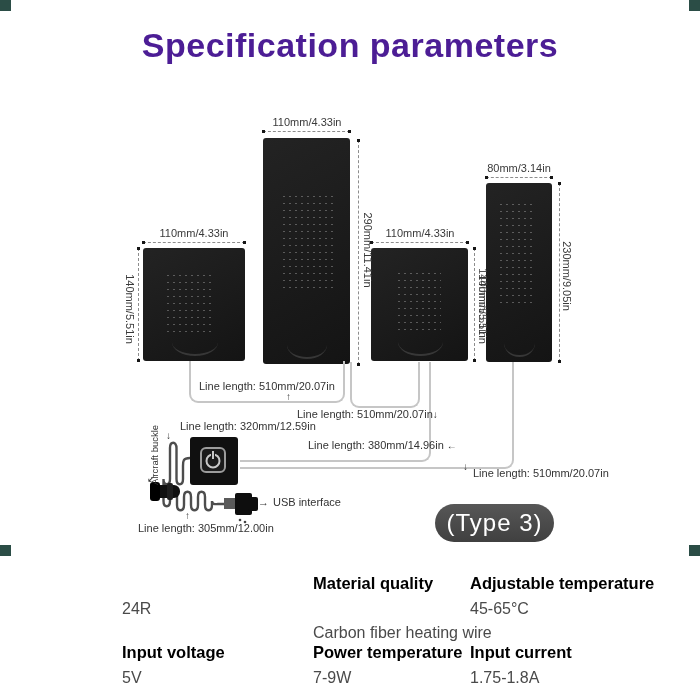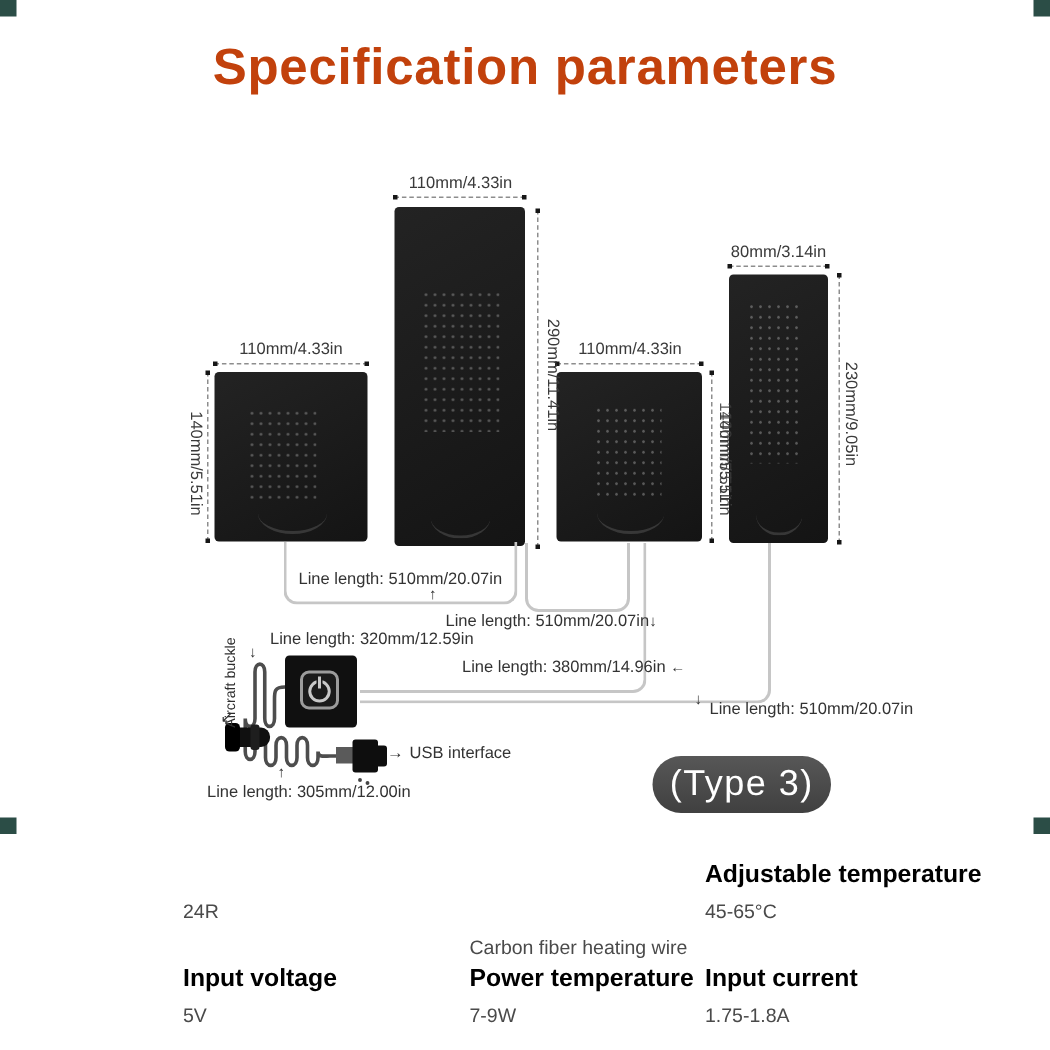--- a/index.html
+++ b/index.html
@@ -1,20 +1,20 @@
 <!DOCTYPE html>
 <html><head>
 <meta charset="utf-8">
 <style>
   html,body{margin:0;padding:0;background:#fff;}
   .canvas{position:relative;width:700px;height:700px;background:#ffffff;overflow:hidden;
           font-family:"Liberation Sans",sans-serif;}
   .corner{position:absolute;width:11px;height:11px;background:#2b4d46;}
   .title{position:absolute;top:26px;left:0;width:100%;text-align:center;margin:0;
-         font-size:34px;font-weight:bold;color:#c2410c;letter-spacing:.5px;}
+         font-size:34px;font-weight:bold;color:#4c1d95;letter-spacing:.5px;}
   
   .pad{position:absolute;background:linear-gradient(150deg,#232323,#141414);border-radius:3px;}
   .stitch{position:absolute;opacity:.55;
           background-image:radial-gradient(circle,rgba(235,235,235,.55) .8px,transparent 1px);
           background-size:6px 7px;}
   .crease{position:absolute;bottom:5px;left:28%;width:46%;height:26px;
           border-bottom:2px solid rgba(205,205,205,.18);border-radius:50%;}
   
   .dimh{position:absolute;border-top:1px dashed #8d8d8d;height:0;}
   .dimv{position:absolute;border-left:1px dashed #8d8d8d;width:0;}
@@ -42,21 +42,21 @@
   .pnotch{position:absolute;left:50%;top:2px;width:4px;height:5px;background:#1b1b1b;transform:translateX(-50%);}
   .pbar{position:absolute;left:50%;top:2px;width:2px;height:8px;background:#c8c8c8;transform:translateX(-50%);}
   .cablesvg{position:absolute;left:140px;top:435px;}
   .vcallout{font-size:9.5px;color:#2e2e2e;}
   
   .badge{position:absolute;left:435px;top:504px;width:119px;height:38px;border-radius:19px;
          background:linear-gradient(180deg,#575757,#404040);color:#fff;font-size:24px;
          display:flex;align-items:center;justify-content:center;letter-spacing:1px;}
   
   .spec-label{position:absolute;font-size:16.5px;font-weight:bold;color:#000;white-space:nowrap;}
-  .spec-value{position:absolute;font-size:13px;color:#4a4a4a;white-space:nowrap;}
+  .spec-value{position:absolute;font-size:16px;color:#4a4a4a;white-space:nowrap;}
 </style>
 </head>
 <body>
 
 <div class="canvas">
 
   <div class="corner" style="left:0;top:0"></div>
   <div class="corner" style="left:689px;top:0"></div>
   <div class="corner" style="left:0;top:545px"></div>
   <div class="corner" style="left:689px;top:545px"></div>
@@ -181,20 +181,21 @@
   <div class="arrow" style="left:258px;top:497px;font-size:11px">→</div>
   <div class="llabel" style="left:273px;top:496px">USB interface</div>
 
   <div class="arrow" style="left:185px;top:511px">↑</div>
   <div class="llabel" style="left:138px;top:522px">
     <span>Line length: 305mm/12.00in</span></div>
 
   <div class="badge">(Type 3)</div>
 
   <div class="spec-value" style="left:122px;top:600px">24R</div>
+  <div class="spec-label" style="left:313px;top:574px">Material quality</div>
   <div class="spec-value" style="left:313px;top:624px">Carbon fiber heating wire</div>
   <div class="spec-label" style="left:470px;top:574px">Adjustable temperature</div>
   <div class="spec-value" style="left:470px;top:600px">45-65°C</div>
   <div class="spec-label" style="left:122px;top:643px">Input voltage</div>
   <div class="spec-value" style="left:122px;top:669px">5V</div>
   <div class="spec-label" style="left:313px;top:643px">Power temperature</div>
   <div class="spec-value" style="left:313px;top:669px">7-9W</div>
   <div class="spec-label" style="left:470px;top:643px">Input current</div>
   <div class="spec-value" style="left:470px;top:669px">1.75-1.8A</div>
 

